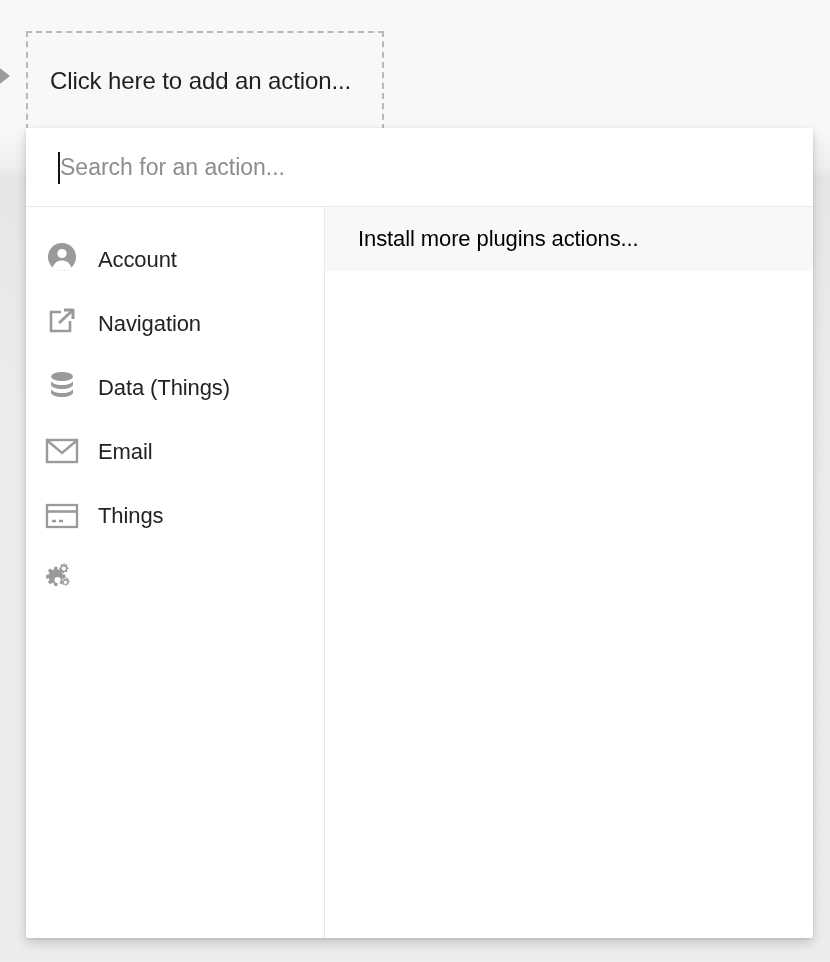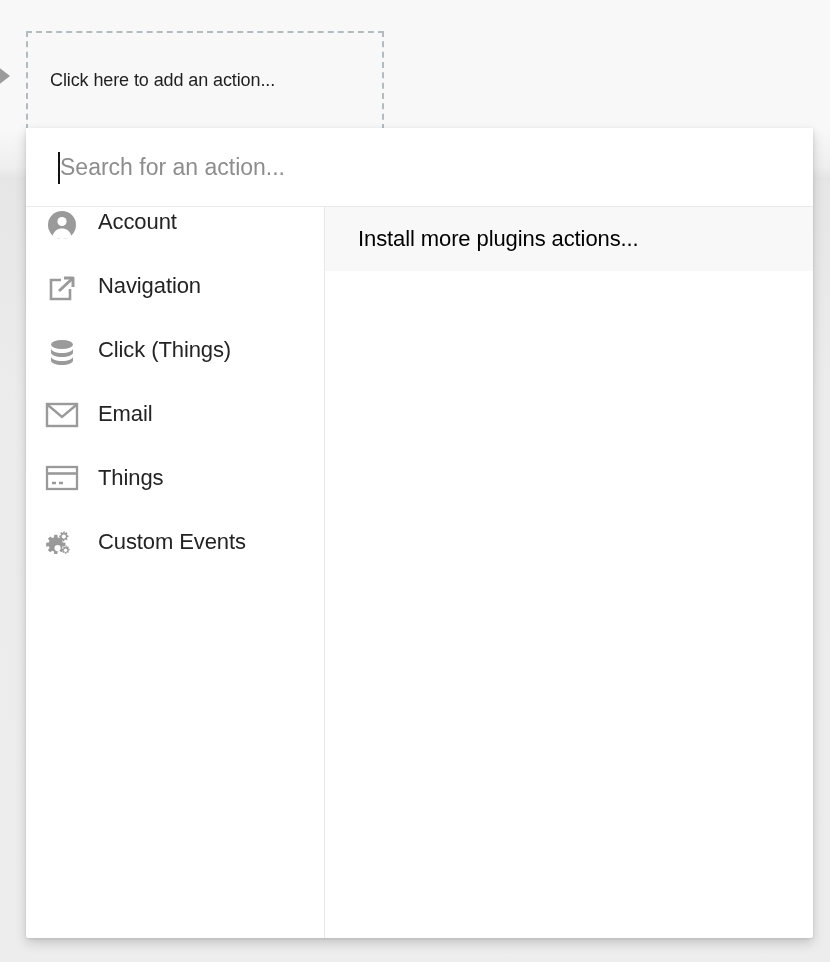--- a/index.html
+++ b/index.html
@@ -50,21 +50,21 @@
     position: absolute;
     left: 26px; top: 31px;
     width: 358px; height: 99px;
     border: 2px dashed #b3bbbe;
     background: #f8f8f8;
     display: flex;
     align-items: center;
   }
   #add-action-label {
     padding-left: 22px;
-    font-size: 18px;
+    font-size: 24px;
     color: #1f1f1f;
     letter-spacing: -0.1px;
     white-space: nowrap;
   }
 
   
   #action-dropdown {
     position: absolute;
     left: 26px; top: 128px;
     width: 787px; height: 810px;
@@ -123,21 +123,21 @@
   }
   #results-pane {
     flex: 1 1 auto;
     background: #ffffff;
   }
 
   
   .cat-row {
     height: 64px;
     display: flex;
-    align-items: flex-start;
+    align-items: flex-end;
     cursor: pointer;
     background: #ffffff;
   }
   .cat-row.selected {
     background: #f7f7f7;
   }
   .cat-icon {
     width: 72px;
     flex: 0 0 72px;
     display: flex;
@@ -215,21 +215,21 @@
       </div>
 
       <div class="cat-row">
         <span class="cat-icon">
           <svg width="30" height="32" viewBox="0 0 30 32" fill="currentColor">
             <ellipse cx="15" cy="7.5" rx="11" ry="4.6"></ellipse>
             <path d="M4 11.5v4c0 2.5 4.9 4.6 11 4.6s11-2.1 11-4.6v-4c0 2.5-4.9 4.5-11 4.5S4 14 4 11.5z"></path>
             <path d="M4 19.5v4c0 2.5 4.9 4.6 11 4.6s11-2.1 11-4.6v-4c0 2.5-4.9 4.5-11 4.5S4 22 4 19.5z"></path>
           </svg>
         </span>
-        <span class="cat-label">Click (Things)</span>
+        <span class="cat-label">Data (Things)</span>
       </div>
 
       <div class="cat-row">
         <span class="cat-icon">
           <svg width="34" height="28" viewBox="0 0 34 28" fill="none" stroke="currentColor" stroke-width="2.4">
             <rect x="2" y="3" width="30" height="22"></rect>
             <path d="M2.8 4L17 16 31.2 4"></path>
           </svg>
         </span>
         <span class="cat-label">Email</span>
@@ -256,21 +256,20 @@
             <g>
               <path d="M12.4 17.6l3.1-.4a7 7 0 0 0 .8 1.9l-1.9 2.5 2.6 2.6 2.5-1.9c.6.4 1.2.6 1.9.8l.4 3.1h3.6l.4-3.1c.7-.2 1.3-.4 1.9-.8l2.5 1.9 2.6-2.6-1.9-2.5c.4-.6.6-1.2.8-1.9l3.1-.4v-3.6l-3.1-.4a7 7 0 0 0-.8-1.9l1.9-2.5-2.6-2.6-2.5 1.9a7 7 0 0 0-1.9-.8l-.4-3.1h-3.6l-.4 3.1c-.7.2-1.3.4-1.9.8l-2.5-1.9-2.6 2.6 1.9 2.5c-.4.6-.6 1.2-.8 1.9l-3.1.4v3.6z" transform="translate(-9.5 2.5) scale(0.86)"></path>
               <circle cx="12.6" cy="19.1" r="3.1" fill="#ffffff"></circle>
               <path d="M24.2 9.2l1.9-.2a4.3 4.3 0 0 0 .5 1.2l-1.2 1.5 1.6 1.6 1.5-1.2c.4.2.8.4 1.2.5l.2 1.9h2.2l.2-1.9c.4-.1.8-.3 1.2-.5l1.5 1.2 1.6-1.6-1.2-1.5c.2-.4.4-.8.5-1.2l1.9-.2V6.6l-1.9-.2a4.3 4.3 0 0 0-.5-1.2l1.2-1.5-1.6-1.6-1.5 1.2a4.3 4.3 0 0 0-1.2-.5L33.3.9h-2.2l-.2 1.9c-.4.1-.8.3-1.2.5l-1.5-1.2-1.6 1.6 1.2 1.5c-.2.4-.4.8-.5 1.2l-1.9.2v2.6z" transform="translate(-4.5 1.5) scale(0.74)"></path>
               <circle cx="18.8" cy="7.6" r="2.1" fill="#ffffff"></circle>
               <path d="M24.2 9.2l1.9-.2a4.3 4.3 0 0 0 .5 1.2l-1.2 1.5 1.6 1.6 1.5-1.2c.4.2.8.4 1.2.5l.2 1.9h2.2l.2-1.9c.4-.1.8-.3 1.2-.5l1.5 1.2 1.6-1.6-1.2-1.5c.2-.4.4-.8.5-1.2l1.9-.2V6.6l-1.9-.2a4.3 4.3 0 0 0-.5-1.2l1.2-1.5-1.6-1.6-1.5 1.2a4.3 4.3 0 0 0-1.2-.5L33.3.9h-2.2l-.2 1.9c-.4.1-.8.3-1.2.5l-1.5-1.2-1.6 1.6 1.2 1.5c-.2.4-.4.8-.5 1.2l-1.9.2v2.6z" transform="translate(2 16) scale(0.6)"></path>
               <circle cx="20.5" cy="21.2" r="1.7" fill="#ffffff"></circle>
             </g>
           </svg>
         </span>
-        <span class="cat-label">Custom Events</span>
       </div>
 
     </div>
 
     <div id="results-pane">
       <div class="result-row">Install more plugins actions...</div>
     </div>
 
   </div>
 </div>

